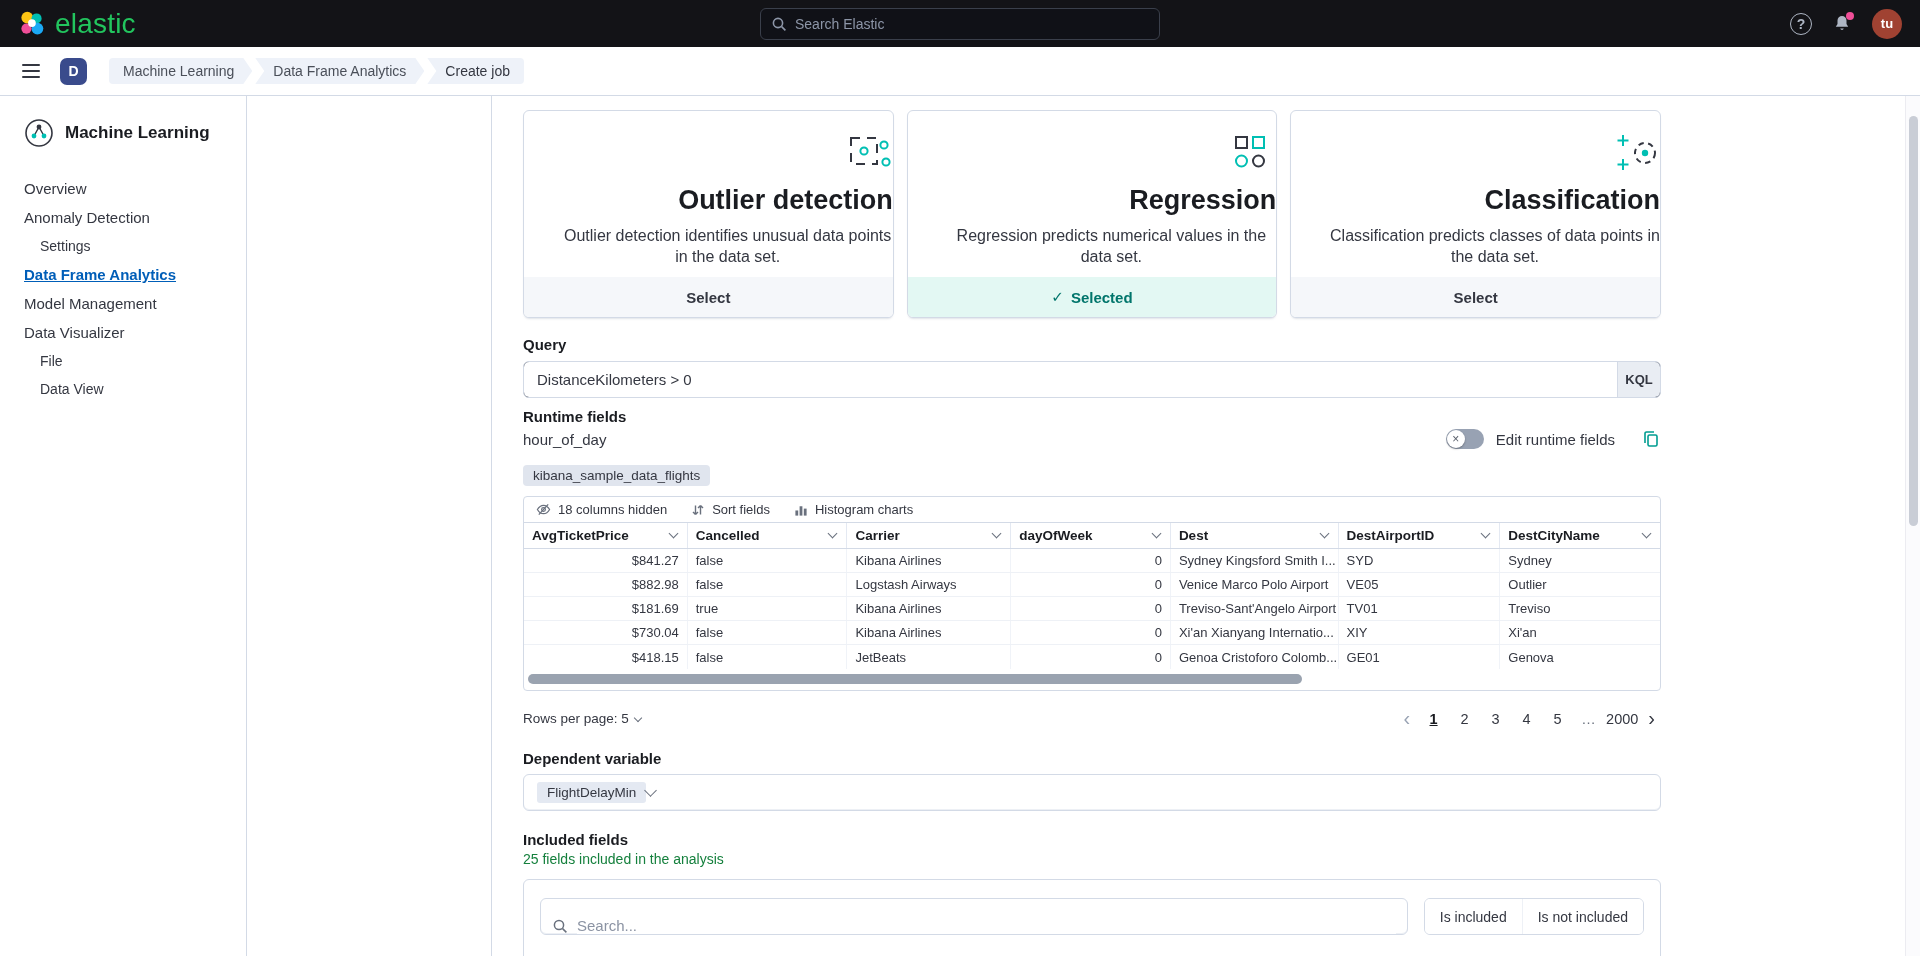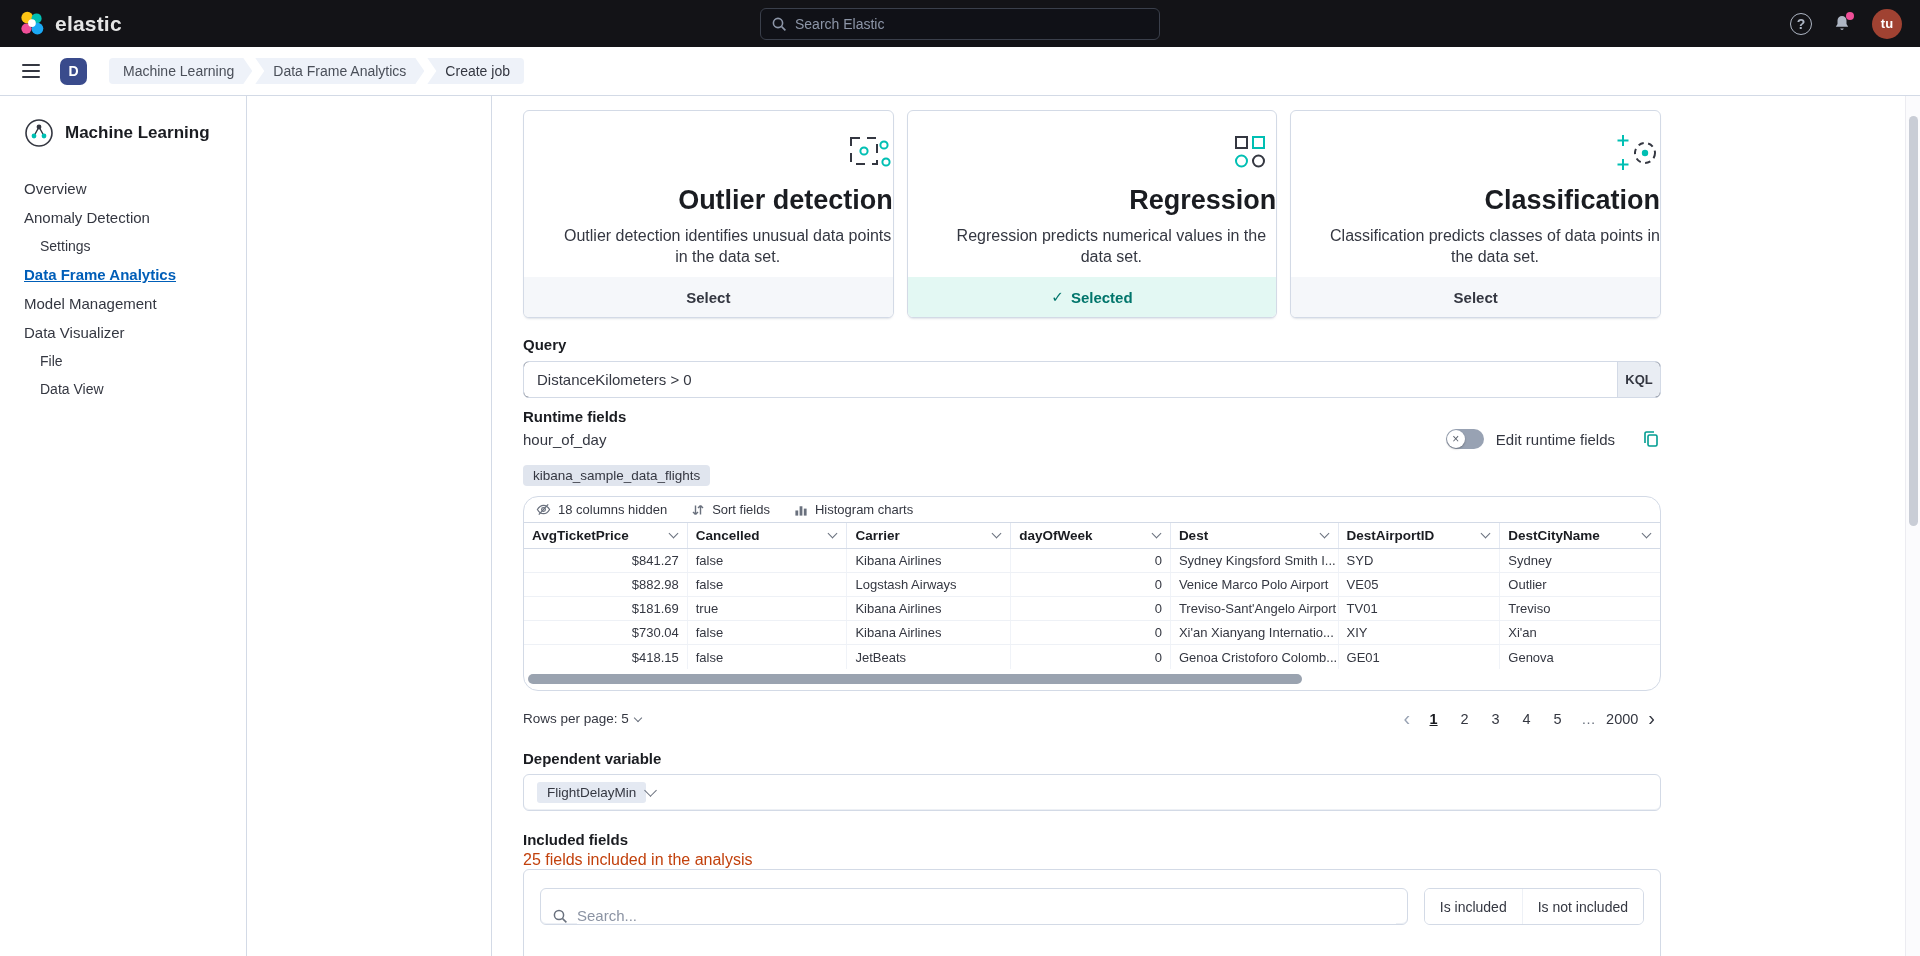--- a/index.html
+++ b/index.html
@@ -2,21 +2,21 @@
 <html><head>
 <meta charset="utf-8">
 <style>
   *{box-sizing:border-box;margin:0;padding:0}
   html,body{width:1920px;height:956px;overflow:hidden;background:#fff;color:#343741;
     font-family:"Liberation Sans","DejaVu Sans",sans-serif;font-size:14px}
 
   
   .top-header{height:47px;background:#131317;display:flex;align-items:center;padding:0 18px;position:relative;z-index:5}
   .brand{display:flex;align-items:center;gap:10px;cursor:pointer}
-  .brand-text{color:#e5e5e5;font-size:21px;font-weight:700;letter-spacing:.2px}
+  .brand-text{color:#22c55e;font-size:28px;font-weight:400;letter-spacing:.2px}
   .global-search{position:absolute;left:50%;transform:translateX(-50%);width:400px;height:32px;background:#101117;
     border:1px solid #3a3f4b;border-radius:6px;display:flex;align-items:center;gap:8px;padding:0 10px}
   .global-search input{flex:1;background:transparent;border:none;outline:none;color:#d4dae5;font-size:14px;font-family:inherit}
   .global-search input::placeholder{color:#8d96a8}
   .header-right{margin-left:auto;display:flex;align-items:center;gap:20px}
   .help-icon{width:22px;height:22px;border:1.6px solid #aeb6c4;border-radius:50%;color:#aeb6c4;font-size:14px;font-weight:700;
     display:flex;align-items:center;justify-content:center;cursor:pointer}
   .bell-wrap{position:relative;cursor:pointer;display:flex}
   .bell-dot{position:absolute;top:-2px;right:-2px;width:8px;height:8px;border-radius:50%;background:#f04e98}
   .avatar{width:30px;height:30px;border-radius:50%;background:#a04232;color:#fff;font-size:13px;font-weight:700;
@@ -74,21 +74,21 @@
   .switch{width:38px;height:20px;border-radius:10px;background:#98a2b3;position:relative;cursor:pointer}
   .switch-thumb{position:absolute;left:1px;top:1px;width:18px;height:18px;border-radius:50%;background:#fff;
     box-shadow:0 1px 2px rgba(0,0,0,.3);display:flex;align-items:center;justify-content:center;font-size:12px;color:#5a606b}
   .edit-runtime-label{font-size:15px;color:#343741;cursor:pointer}
   .copy-btn{cursor:pointer;display:flex;margin-left:14px}
 
   .index-badge-row{margin:16px 0 10px}
   .index-badge{display:inline-block;background:#e0e5ee;border-radius:4px;padding:3px 10px;font-size:13.5px;font-weight:500;color:#343741}
 
   
-  .data-grid{border:1px solid #d3dae6;border-radius:15px;background:#fff}
+  .data-grid{border:1px solid #d3dae6;border-radius:4px;background:#fff}
   .grid-toolbar{display:flex;align-items:center;gap:24px;padding:5px 12px;border-bottom:1px solid #d3dae6;font-size:13px;color:#343741}
   .toolbar-btn{display:flex;align-items:center;gap:7px;cursor:pointer}
   .grid-header{display:flex;border-bottom:1px solid #d3dae6}
   .gh-cell{display:flex;align-items:center;justify-content:space-between;padding:0 8px;height:25px;
     font-size:13.5px;font-weight:700;color:#1a1c21;border-right:1px solid #e4e9f2;cursor:pointer;overflow:hidden;white-space:nowrap}
   .gh-cell:last-child{border-right:none}
   .chev{display:inline-block;width:7px;height:7px;border-right:1.5px solid #69707d;border-bottom:1.5px solid #69707d;
     transform:rotate(45deg);margin:-4px 2px 0 6px;flex-shrink:0}
   .chev.sm{width:6px;height:6px;margin:-2px 0 0 2px}
   .grid-row{display:flex;border-bottom:1px solid #eef1f6;height:24px}
@@ -113,21 +113,21 @@
 
   
   .dep-label{margin:18px 0 7px}
   .combo-box{height:37px;border:1px solid #d3dae6;border-radius:6px;display:flex;align-items:center;justify-content:flex-start;
     padding:0 13px;background:#fff;cursor:pointer;box-shadow:inset 0 -1px 0 rgba(211,218,230,.4)}
   .combo-pill{background:#e4e9f2;border-radius:3px;padding:3px 10px;font-size:13.5px;color:#343741}
   .combo-chev{width:9px;height:9px;border-right:1.8px solid #69707d;border-bottom:1.8px solid #69707d;transform:rotate(45deg);margin-top:-4px}
 
   
   .included-label{margin:20px 0 3px}
-  .included-summary{font-size:16px;color:#c2410c;}
+  .included-summary{font-size:14px;color:#15803d;margin-bottom:12px}
   .fields-panel{border:1px solid #d3dae6;border-radius:6px;padding:18px 16px;height:260px;background:#fff}
   .fields-top{display:flex;align-items:center;gap:16px;margin-bottom:24px}
   .search-box{flex:1;height:37px;border:1px solid #d3dae6;border-radius:6px;display:flex;align-items:flex-end;gap:9px;
     padding:0 11px;background:#fff;box-shadow:inset 0 -1px 0 rgba(211,218,230,.4)}
   .search-box input{flex:1;border:none;outline:none;font-size:15px;color:#343741;font-family:inherit}
   .search-box input::placeholder{color:#8b93a3}
   .filter-group{display:flex;border:1px solid #d3dae6;border-radius:6px;overflow:hidden;height:37px;flex-shrink:0}
   .filter-btn{padding:0 15px;display:flex;align-items:center;font-size:14px;color:#343741;cursor:pointer;background:#fff}
   .filter-btn + .filter-btn{border-left:1px solid #eef1f6}
   .fields-header{display:flex;align-items:center;height:34px;border-bottom:1px solid #d3dae6;font-size:14px;font-weight:700;color:#343741}

